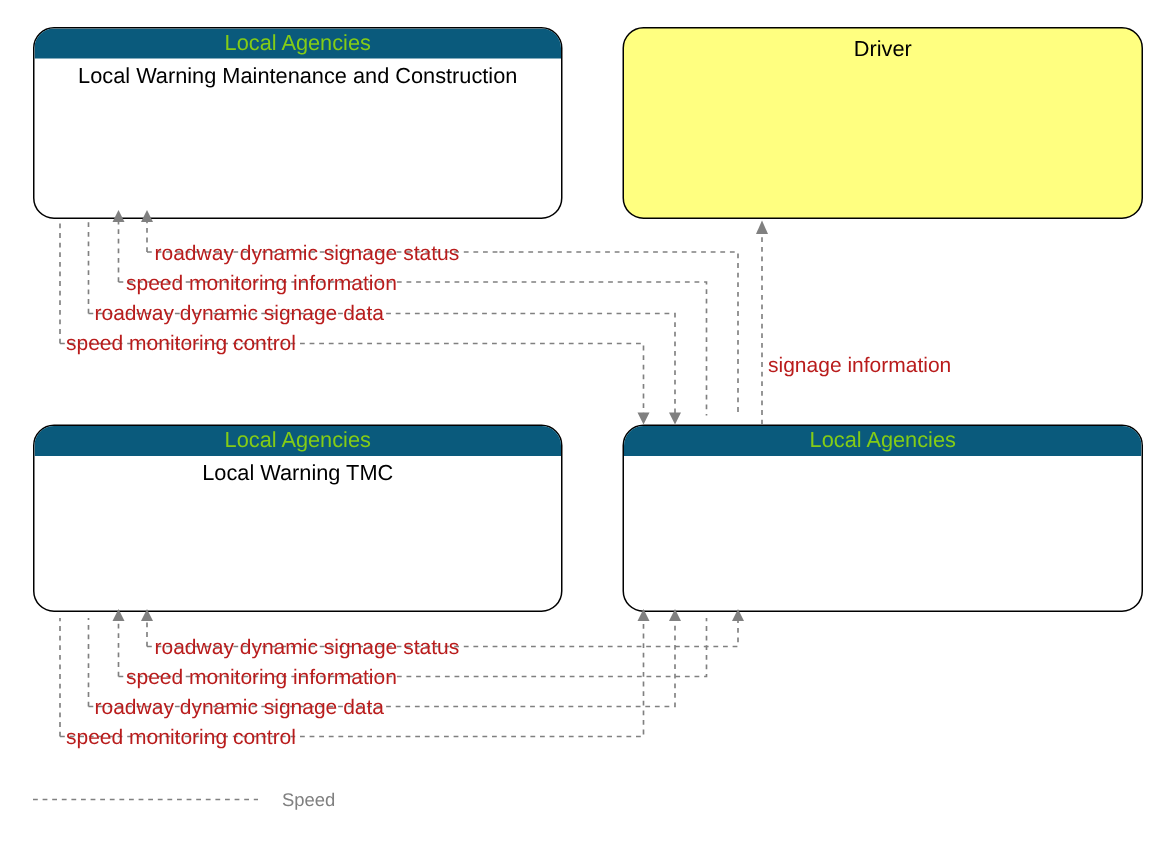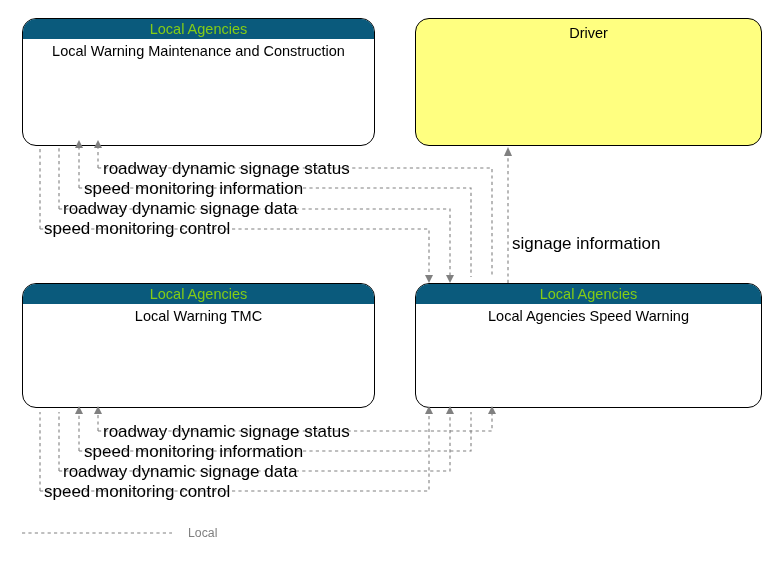--- a/index.html
+++ b/index.html
@@ -32,22 +32,22 @@
     padding:0 2px;
     text-align:center;
     color:#000000;
     font-size:14.5px;
     line-height:19px;
   }
   .node.plain{background:#ffff80;}
   .node.plain .ttl{margin-top:5px;}
   .flabel{
     position:absolute;
-    color:#000000;
-    font-size:17px;
+    color:#b91c1c;
+    font-size:14px;
     white-space:nowrap;
     line-height:13px;
   }
   .legend-text{
     position:absolute;
     color:#808080;
     font-size:12.3px;
     white-space:nowrap;
   }
   svg{position:absolute;left:0;top:0;}
@@ -73,21 +73,20 @@
     <div class="ttl">Driver</div>
   </div>
 
   <div class="node" style="left:22px;top:283px;width:353px;height:125px;">
     <div class="hdr" style="background:#0a5a7c;">Local Agencies</div>
     <div class="ttl">Local Warning TMC</div>
   </div>
 
   <div class="node" style="left:415px;top:283px;width:347px;height:125px;">
     <div class="hdr" style="background:#0a5a7c;">Local Agencies</div>
-    <div class="ttl">Local Agencies Speed Warning</div>
   </div>
 
   <svg width="783" height="561">
 
     <path class="dash" d="M98,168 L98,146"></path>
     <path class="dash" d="M98,168 L333,168 L333,169"></path>
     <path class="dash" d="M333,168 L492,168 L492,277"></path>
     <polygon class="ah" points="94,148 102,148 98,140"></polygon>
 
     <path class="dash" d="M79,188 L79,146"></path>
@@ -130,15 +129,15 @@
   <div class="flabel" style="left:63px;top:202px;">roadway dynamic signage data</div>
   <div class="flabel" style="left:44px;top:222px;">speed monitoring control</div>
 
   <div class="flabel" style="left:512px;top:237px;">signage information</div>
 
   <div class="flabel" style="left:103px;top:425px;">roadway dynamic signage status</div>
   <div class="flabel" style="left:84px;top:445px;">speed monitoring information</div>
   <div class="flabel" style="left:63px;top:465px;">roadway dynamic signage data</div>
   <div class="flabel" style="left:44px;top:485px;">speed monitoring control</div>
 
-  <div class="legend-text" style="left:188px;top:526px;">Local</div>
+  <div class="legend-text" style="left:188px;top:526px;">Speed</div>
 
 </div>
 
 </body></html>

